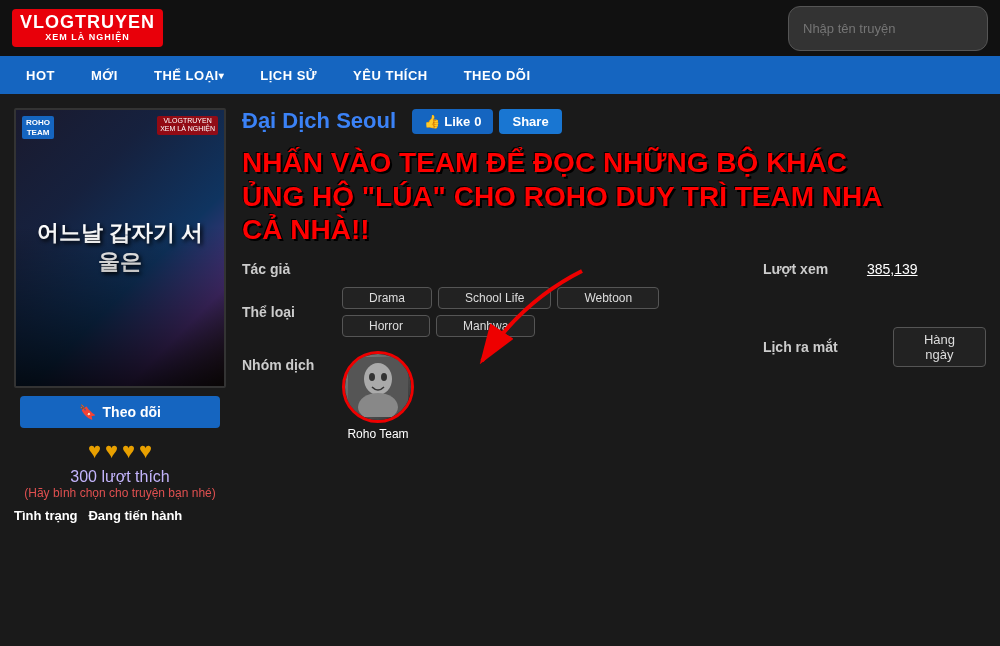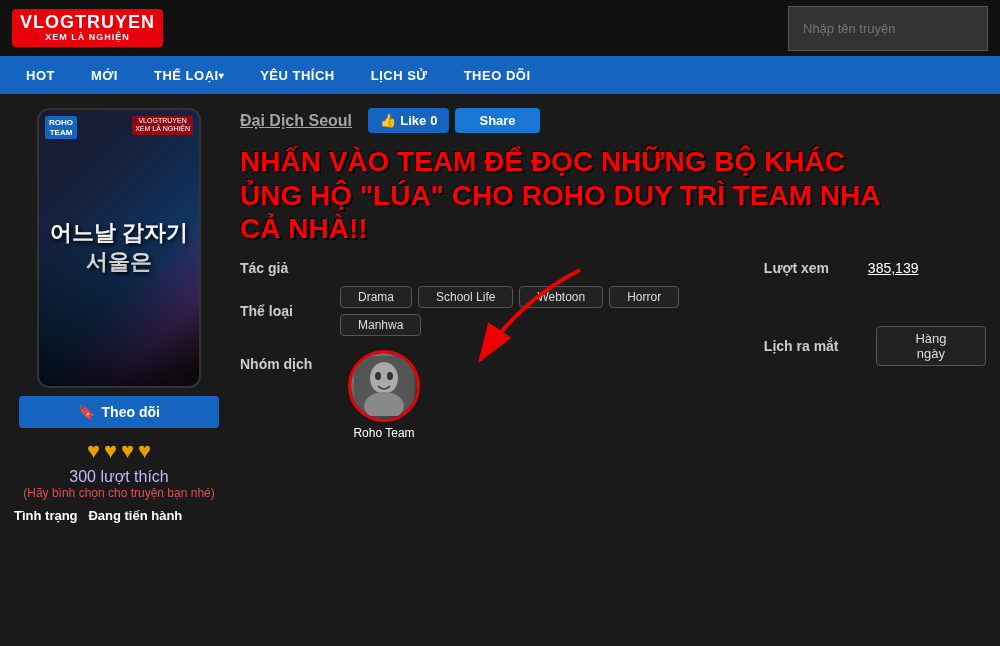--- a/index.html
+++ b/index.html
@@ -44,21 +44,21 @@
       color: #fff;
       font-size: 9px;
       font-weight: 600;
       letter-spacing: 1px;
     }
     .search-input {
       background: #333;
       border: 1px solid #555;
       color: #ec4899;
       padding: 14px 14px;
-      border-radius: 0;
+      border-radius: 12px;
       font-size: 13px;
       width: 200px;
     }
 
     
     .navbar {
       background: #1565c0;
       display: flex;
       align-items: center;
       height: 38px;
@@ -90,30 +90,30 @@
     }
 
     
     .left-col {
       display: flex;
       flex-direction: column;
       align-items: center;
       min-width: 210px;
     }
     .cover-img {
-      width: 164px;
+      width: 212px;
       height: 280px;
       background: #1d4ed8;
       border: 2px solid #333;
       position: relative;
       overflow: hidden;
       display: flex;
       align-items: center;
       justify-content: center;
-      border-radius: 12px;
+      border-radius: 2px;
     }
     .cover-gradient {
       position: absolute;
       inset: 0;
       background: linear-gradient(135deg, #1a1a2e 0%, #16213e 30%, #0f3460 60%, #533483 80%, #2d1b1b 100%);
     }
     .cover-roho-badge {
       position: absolute;
       top: 6px;
       left: 6px;
@@ -203,24 +203,23 @@
       flex-direction: column;
       gap: 0;
     }
     .title-row {
       display: flex;
       align-items: center;
       gap: 16px;
       margin-bottom: 8px;
     }
     .manga-title {
-      font-size: 16px;
+      font-size: 22px;
       font-weight: 700;
-      color: #a3a3a3;
-      text-decoration: underline;
+      color: #3b82f6;
     }
     .action-btns {
       display: flex;
       gap: 6px;
       align-items: center;
     }
     .like-btn {
       background: #1565c0;
       color: #fff;
       border: none;
@@ -230,21 +229,21 @@
       font-weight: 700;
       cursor: pointer;
       display: flex;
       align-items: center;
       gap: 4px;
     }
     .share-btn {
       background: #1976d2;
       color: #fff;
       border: none;
-      padding: 5px 24px;
+      padding: 5px 13px;
       border-radius: 4px;
       font-size: 13px;
       font-weight: 700;
       cursor: pointer;
     }
 
     
     .overlay-text {
       color: #ff0000;
       font-size: 28px;
@@ -267,21 +266,21 @@
     }
     .tags-row {
       display: flex;
       gap: 6px;
       flex-wrap: wrap;
     }
     .tag {
       background: #222;
       border: 1px solid #555;
       color: #ddd;
-      padding: 3px 17px;
+      padding: 3px 26px;
       border-radius: 4px;
       font-size: 12px;
       cursor: pointer;
     }
     .team-avatar-wrapper {
       position: relative;
       display: flex;
       flex-direction: column;
     }
     .team-avatar-circle {
@@ -312,41 +311,42 @@
       text-align: center;
     }
     .daily-btn {
       background: #222;
       border: 1px solid #555;
       color: #ddd;
       padding: 4px 30px;
       border-radius: 4px;
       font-size: 13px;
       cursor: pointer;
+      margin-left: 18px;
     }
   </style>
 </head>
 <body>
 
 <div class="header">
   <div class="logo-area">
     <div class="logo-box">
       <span class="logo-top">VLOGTRUYEN</span>
       <span class="logo-bottom">XEM LÀ NGHIỆN</span>
     </div>
   </div>
   <input class="search-input" type="text" placeholder="Nhập tên truyện" style="">
 </div>
 
 <div class="navbar">
   <div class="nav-item">HOT</div>
   <div class="nav-item">MỚI</div>
   <div class="nav-item has-arrow">THỂ LOẠI</div>
+  <div class="nav-item">LỊCH SỬ</div>
   <div class="nav-item">YÊU THÍCH</div>
-  <div class="nav-item">LỊCH SỬ</div>
   <div class="nav-item">THEO DÕI</div>
 </div>
 
 <div class="main-content">
 
   <div class="left-col">
 
     <div class="cover-img">
       <div class="cover-gradient"></div>
       <div class="cover-roho-badge">ROHO<br>TEAM</div>
@@ -404,21 +404,21 @@
           <span class="info-label" style="min-width:100px;">Thể loại</span>
           <div class="tags-row">
             <span class="tag">Drama</span>
             <span class="tag">School Life</span>
             <span class="tag">Webtoon</span>
             <span class="tag">Horror</span>
             <span class="tag">Manhwa</span>
           </div>
         </div>
 
-        <div style="display:flex; align-items:flex-start; gap:8px; margin-top:4px;">
+        <div style="display:flex; align-items:flex-start; gap:0; margin-top:4px;">
           <span class="info-label" style="min-width:100px; padding-top:6px;">Nhóm dịch</span>
           <div class="team-avatar-wrapper">
             <div class="team-avatar-circle">
               <div class="team-avatar-inner">
 
                 <svg width="60" height="60" viewBox="0 0 60 60">
                   <rect width="60" height="60" fill="#555"></rect>
                   <ellipse cx="30" cy="22" rx="14" ry="16" fill="#aaa"></ellipse>
                   <ellipse cx="30" cy="50" rx="20" ry="14" fill="#888"></ellipse>
                   <ellipse cx="24" cy="20" rx="3" ry="4" fill="#333"></ellipse>

